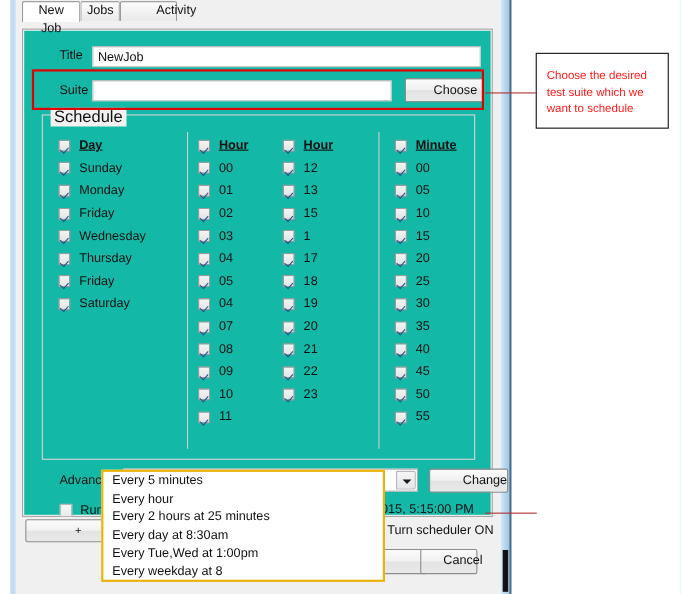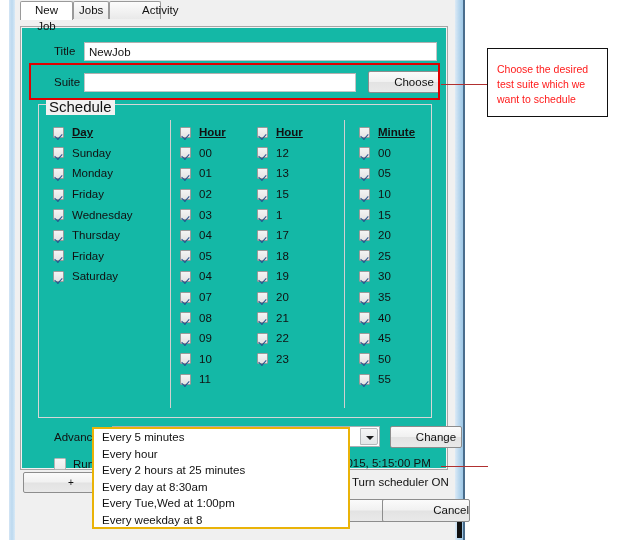--- a/index.html
+++ b/index.html
@@ -89,33 +89,33 @@
   .adv-row{position:absolute;left:10px;top:398px;width:415px;height:22px;}
   .adv-lbl{position:absolute;left:22px;top:5px;}
   .combo{position:absolute;left:80px;top:0;width:268px;height:21px;box-sizing:border-box;
     background:#ffffff;border:1px solid #abadb3;}
   .combo-arrow{position:absolute;right:1px;top:1px;width:18px;height:17px;
     background:linear-gradient(to bottom,#f6f6f6,#e4e6e8);
     border:1px solid #b6b8bb;box-sizing:border-box;border-radius:0 2px 2px 0;}
   .combo-arrow::after{content:"";position:absolute;left:5px;top:7px;
     border-left:4px solid transparent;border-right:4px solid transparent;
     border-top:4px solid #1b1b1b;}
-  .change-btn{position:absolute;left:358px;top:0;width:72px;height:22px;line-height:20px;}
+  .change-btn{position:absolute;left:358px;top:0;width:72px;height:22px;line-height:20px;text-align:right;}
 
   .runnow-row{position:absolute;left:10px;top:426px;width:415px;height:20px;
     display:flex;align-items:center;}
   .cbox-empty{width:12px;height:12px;box-sizing:border-box;flex:0 0 12px;margin-left:22px;
     border:1px solid #b6b6b6;background:linear-gradient(to bottom,#f6f6f6,#ebebeb);border-radius:1px;}
   .runnow-lbl{margin-left:7px;font-size:11.5px;color:#111;white-space:nowrap;}
   .runnow-date{position:absolute;left:308px;top:3px;font-size:11.5px;color:#111;white-space:nowrap;}
 
   
   .plus-btn{position:absolute;left:23px;top:472px;width:76px;height:21px;line-height:19px;font-size:10px;}
   .ok-btn{position:absolute;left:330px;top:499px;width:58px;height:23px;line-height:21px;}
-  .cancel-btn{position:absolute;left:382px;top:499px;width:88px;height:23px;line-height:21px;text-align:right;}
+  .cancel-btn{position:absolute;left:382px;top:499px;width:52px;height:23px;line-height:21px;text-align:right;}
   .turn-sched{position:absolute;left:352px;top:476px;font-size:11.5px;color:#111;white-space:nowrap;}
 
   
   .dropdown{position:absolute;left:92px;top:427px;width:258px;height:102px;
     background:#ffffff;border:2px solid #eab308;box-sizing:border-box;overflow:hidden;z-index:40;}
   .dd-item{height:16.6px;line-height:16.6px;padding-left:8px;font-size:11.5px;color:#111;white-space:nowrap;}
 
   
   .hl{position:absolute;border:2px solid #e00000;box-sizing:border-box;z-index:30;background:transparent;}
   .hl-suite{left:29px;top:63px;width:411px;height:37px;}

